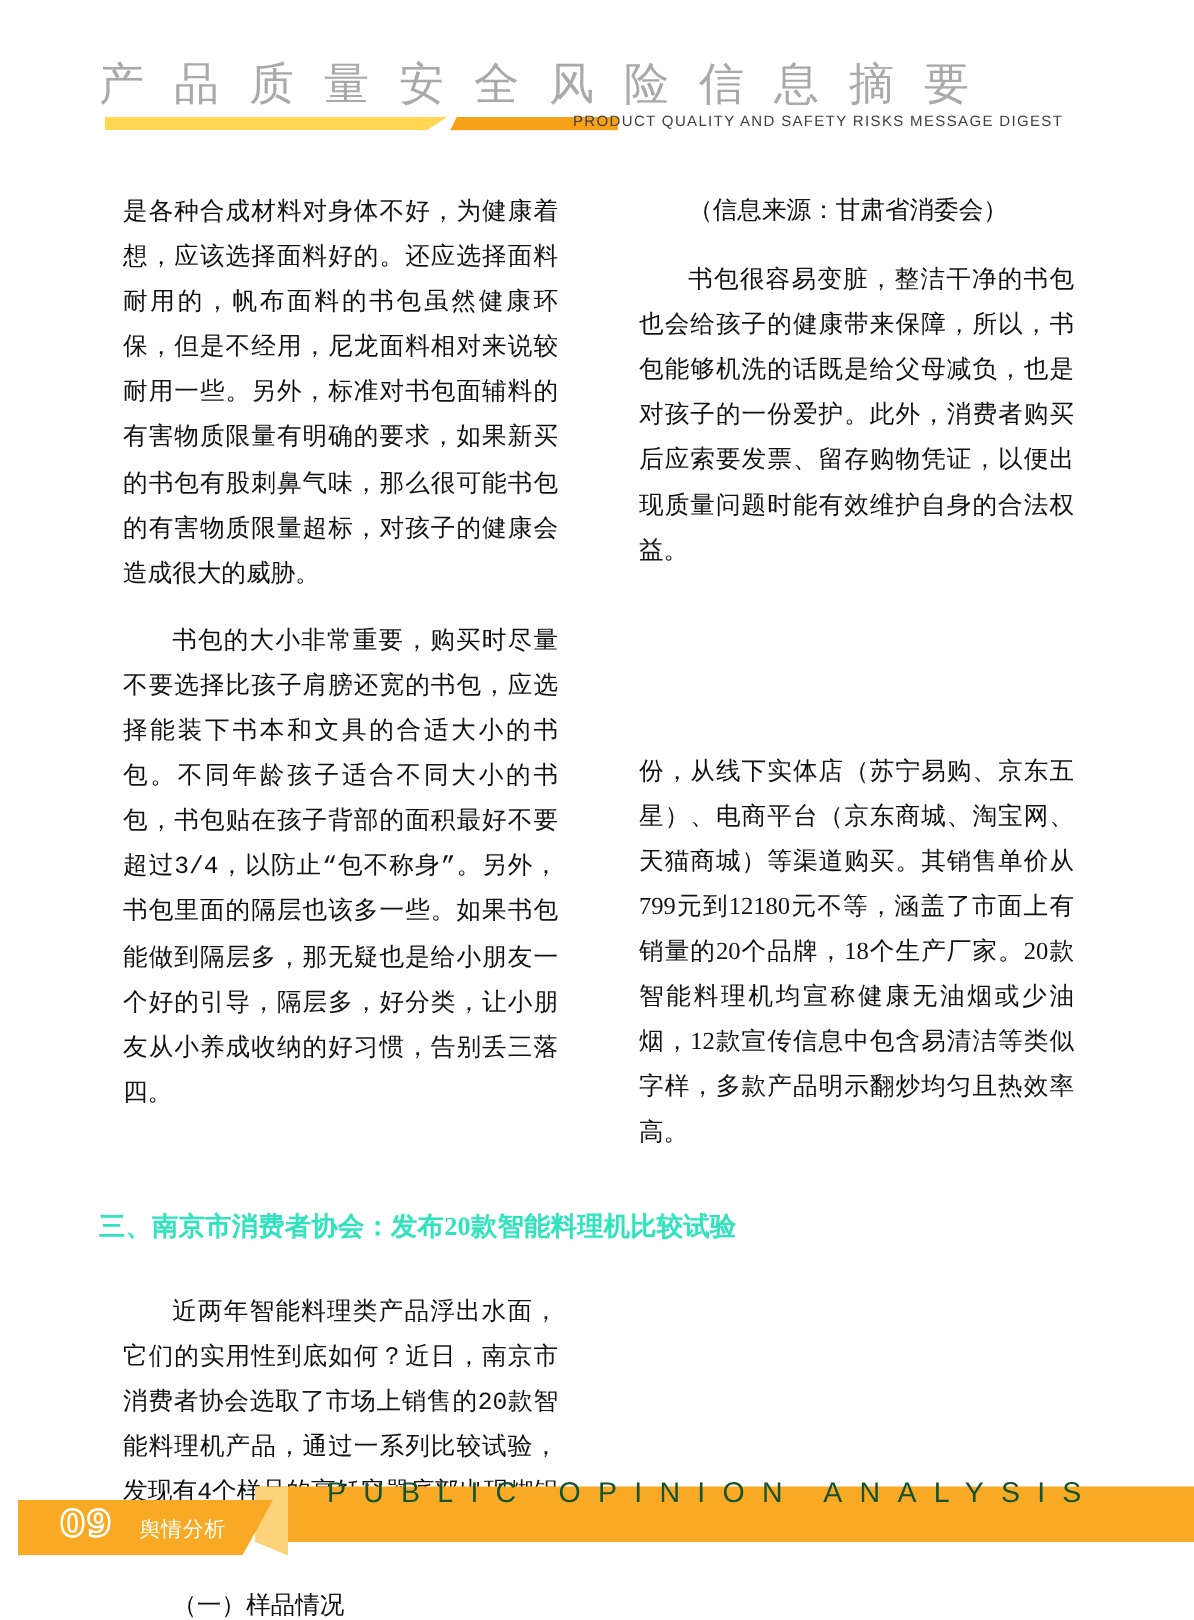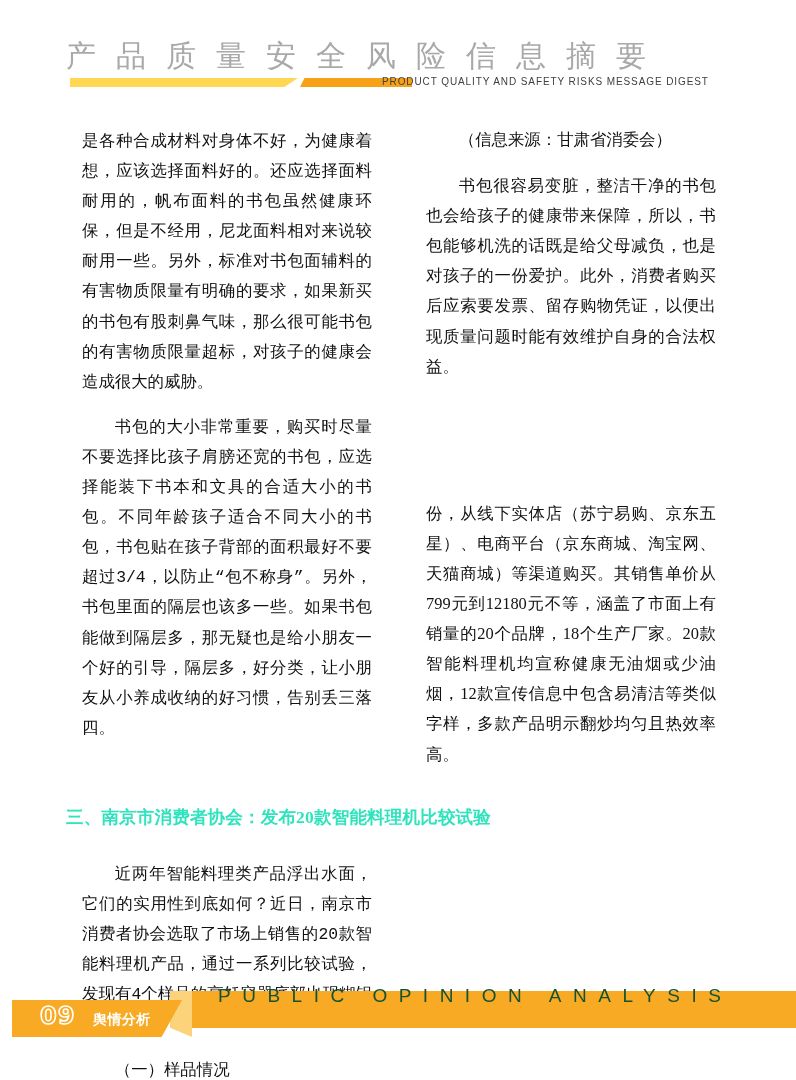--- a/index.html
+++ b/index.html
@@ -151,21 +151,21 @@
     color: transparent;
     -webkit-text-stroke: 1.6px #ffffff;
     text-shadow: none;
   }
   #footer-badge-label {
     position: absolute;
     left: 93px;
     top: 31px;
     font-family: "Liberation Sans", "DejaVu Sans", sans-serif;
     font-size: 14px;
-    font-weight: bold;
+    font-weight: normal;
     color: #ffffff;
     letter-spacing: 0.4px;
     white-space: nowrap;
   }
   #footer-title-en {
     position: absolute;
     left: 218px;
     top: 5px;
     font-family: "Liberation Sans", "DejaVu Sans", sans-serif;
     font-size: 19px;

